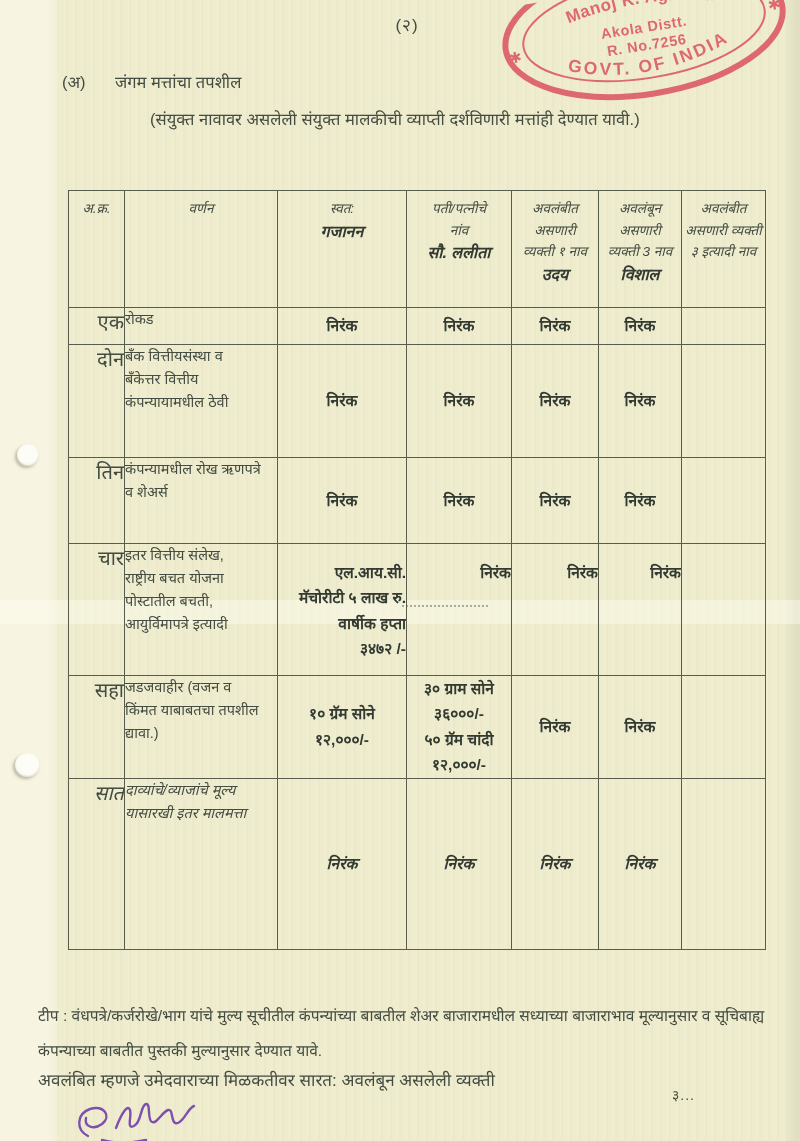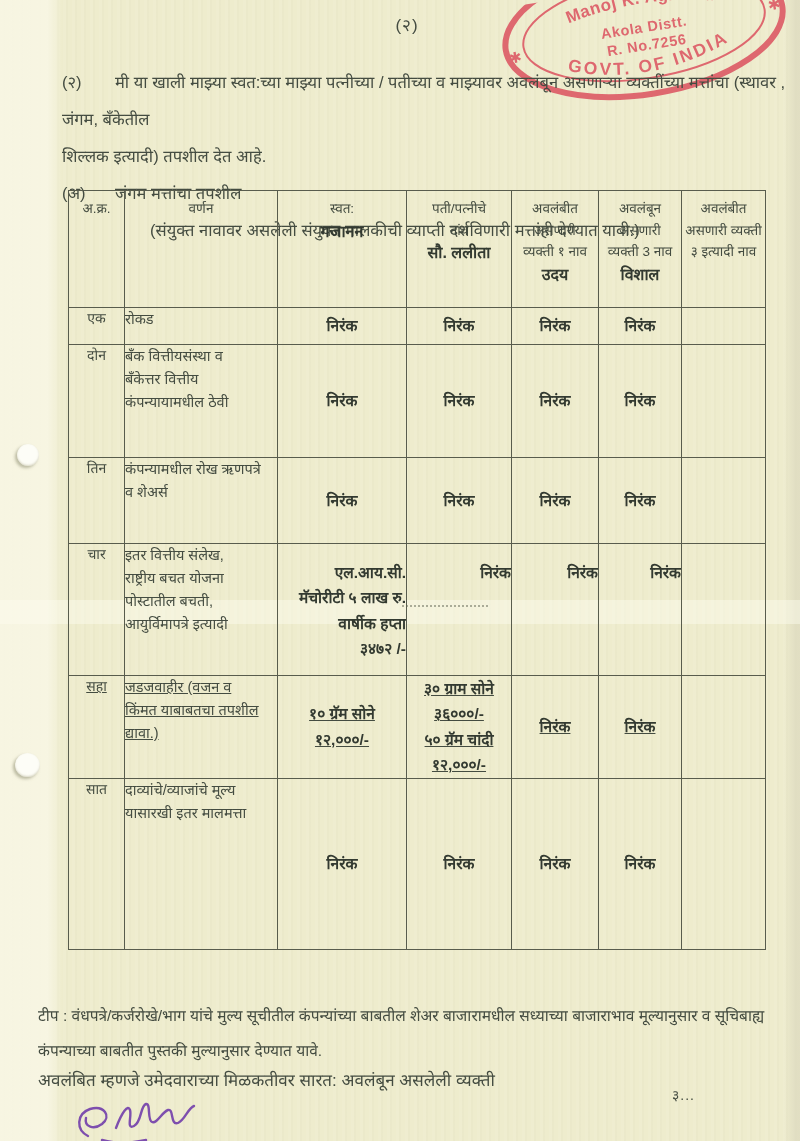--- a/index.html
+++ b/index.html
@@ -29,29 +29,29 @@
 
   .intro{position:absolute;left:62px;top:64px;width:724px;font-size:16.5px;line-height:37px;}
   .clause{white-space:pre-line;}
   .clabel{display:inline-block;min-width:53px;}
   .anote{padding-left:88px;}
 
   table.assets{position:absolute;left:68px;top:190px;width:697px;border-collapse:collapse;table-layout:fixed;}
   .assets td,.assets th{border:1px solid #585c4d;padding:0;overflow:hidden;}
   .assets{border:1px solid #585c4d;}
   .assets th{vertical-align:top;font-weight:normal;}
-  .hcell{display:flex;flex-direction:column;justify-content:flex-end;height:100%;box-sizing:border-box;padding:7px 2px 12px;}
+  .hcell{display:flex;flex-direction:column;justify-content:flex-end;height:100%;box-sizing:border-box;padding:7px 2px 12px;font-style:italic;}
   .hlabel{white-space:pre-line;font-size:13.5px;line-height:1.6;text-align:center;}
   .hname{font-size:16px;text-align:center;margin-top:auto;}
   .assets th:nth-child(6) .hname{margin-bottom:-4px;}
   .assets th:nth-child(5) .hname{margin-bottom:10px;}
   tr.hr{height:116px;}
   tr.r1{height:37px;} tr.r2{height:113px;} tr.r3{height:86px;} tr.r4{height:132px;}
-  tr.r5{height:84px;} tr.r6{height:88px;text-decoration:underline;} tr.r7{height:171px;}
-  .c-sr{vertical-align:top;text-align:center;padding-top:8px;font-size:14px;}
+  tr.r5{height:84px;} tr.r6{height:88px;} tr.r7{height:171px;font-style:italic;}
+  .c-sr{vertical-align:top;text-align:right;padding-top:8px;font-size:20px;}
   .c-desc{vertical-align:top;text-align:left;padding:8px 6px;font-size:14.5px;line-height:1.6;white-space:pre-line;}
   .c-val{vertical-align:middle;text-align:center;font-size:15.5px;line-height:1.65;white-space:pre-line;}
   tr.r4 .c-val{vertical-align:top;padding-top:16px;text-align:right;}
   .hw{font-weight:bold;color:#333a31;}
 
   .dots{position:absolute;left:402px;top:605px;width:86px;border-top:2px dotted rgba(95,100,82,.5);}
 
   .note{position:absolute;left:38px;top:998px;width:748px;font-size:15.5px;line-height:35px;white-space:pre-line;}
   .depnote{position:absolute;left:38px;top:1068px;width:700px;font-size:17px;}
   .cont{position:absolute;left:672px;top:1085px;font-size:14px;letter-spacing:1px;}
@@ -79,22 +79,20 @@
       <text class="s-name"><textPath href="#topArc" startOffset="50%" text-anchor="middle">Manoj K. Agrawal</textPath></text>
       <text class="s-mid" x="150" y="46" text-anchor="middle">Akola Distt.</text>
       <text class="s-mid" x="150" y="64" text-anchor="middle">R. No.7256</text>
       <text class="s-govt"><textPath href="#botArc" startOffset="50%" text-anchor="middle">GOVT. OF INDIA</textPath></text>
       <text class="s-star" x="12" y="56">✱</text>
       <text class="s-star" x="276" y="44">✱</text>
     </svg>
   </div>
 
   <div class="intro">
-    <div><span class="clabel">(२)</span><span class="clause">मी या खाली माझ्या स्वत:च्या माझ्या पत्नीच्या / पतीच्या व माझ्यावर अवलंबून असणाऱ्या व्यक्तींच्या मत्तांचा (स्थावर , जंगम, बँकेतील
-शिल्लक इत्यादी) तपशील देत आहे.</span></div>
     <div><span class="clabel">(अ)</span><span>जंगम मत्तांचा तपशील</span></div>
     <div class="anote">(संयुक्त नावावर असलेली संयुक्त मालकीची व्याप्ती दर्शविणारी मत्तांही देण्यात यावी.)</div>
   </div>
 
   <table class="assets">
     <colgroup>
       <col style="width:56px">
         <col style="width:153px">
         <col style="width:129px">
         <col style="width:105px">

